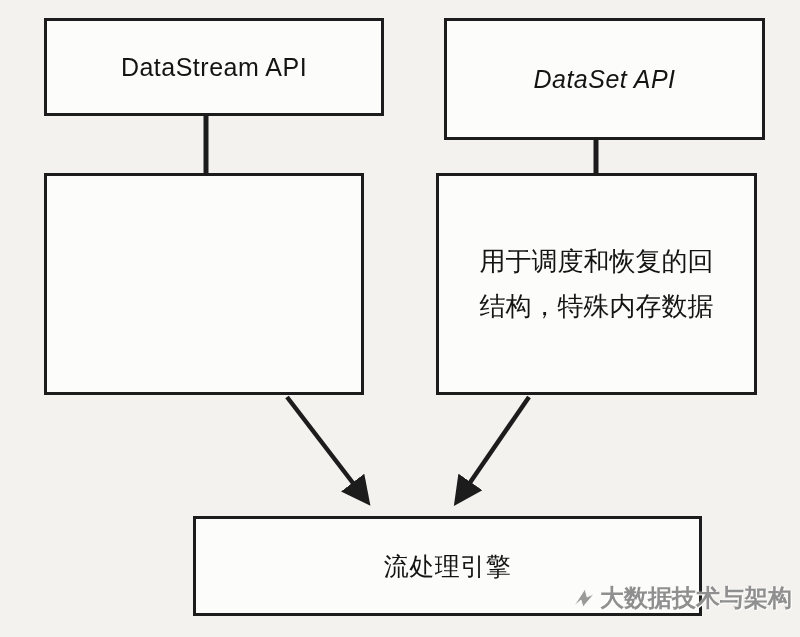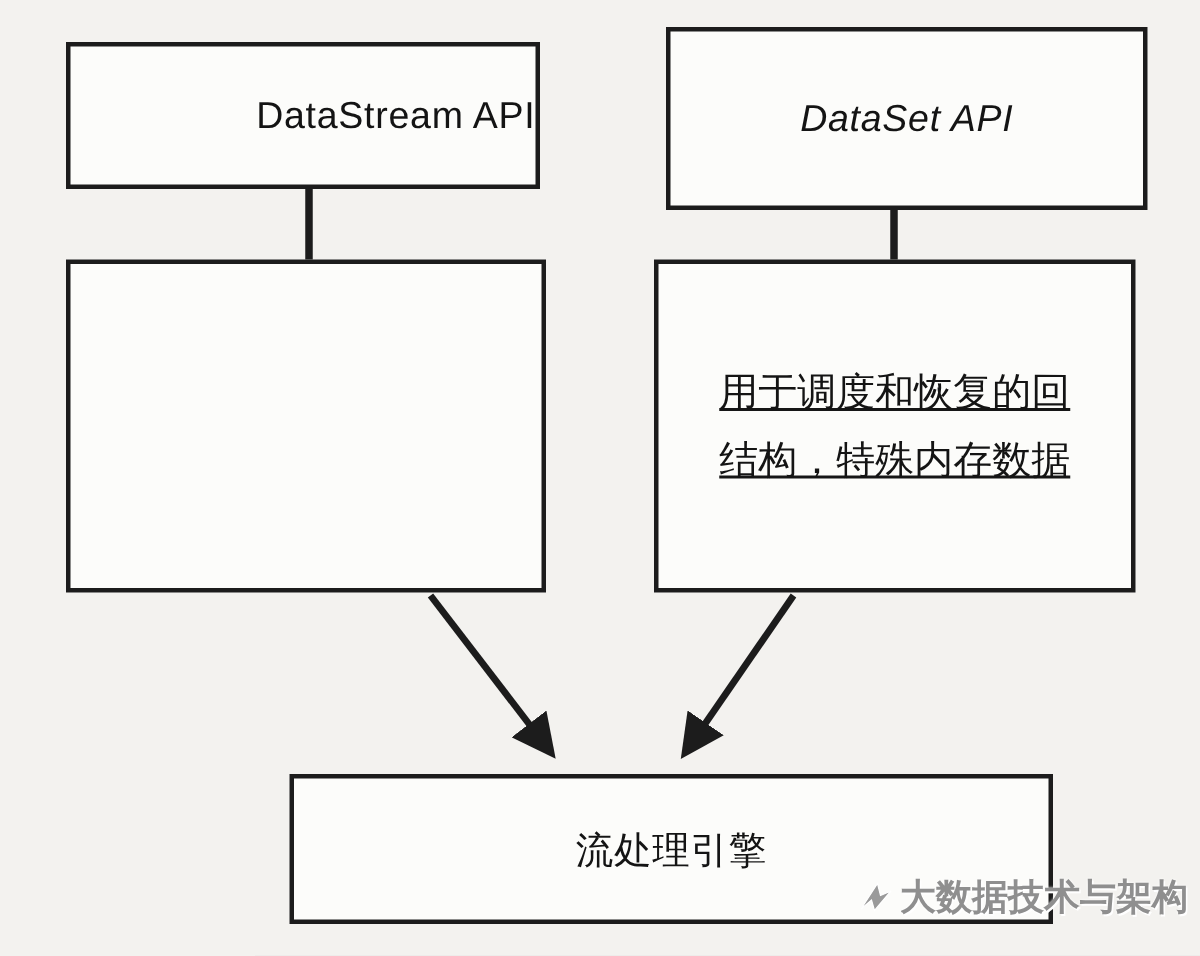--- a/index.html
+++ b/index.html
@@ -29,24 +29,24 @@
     font-size: 25px;
     letter-spacing: 0.5px;
     color: #141414;
   }
   .box-lines {
     text-align: center;
     font-size: 26px;
     line-height: 45px;
     color: #141414;
   }
-  .box-datastream { left: 44px;  top: 28px;  width: 316px; height: 98px; justify-content: flex-end; }
+  .box-datastream { left: 44px;  top: 18px;  width: 340px; height: 98px; }
   .box-dataset    { left: 444px; top: 18px;  width: 321px; height: 122px; font-style: italic; }
   .box-streamfeat { left: 44px;  top: 173px; width: 320px; height: 222px; }
-  .box-batchfeat  { left: 436px; top: 173px; width: 321px; height: 222px; text-decoration: underline; }
+  .box-batchfeat  { left: 436px; top: 173px; width: 321px; height: 222px; }
   .box-engine     { left: 155px; top: 516px; width: 509px; height: 100px; margin-left: 38px; }
 
   .connectors {
     position: absolute;
     left: 0; top: 0;
     width: 800px; height: 637px;
     pointer-events: none;
   }
 
   .watermark {

